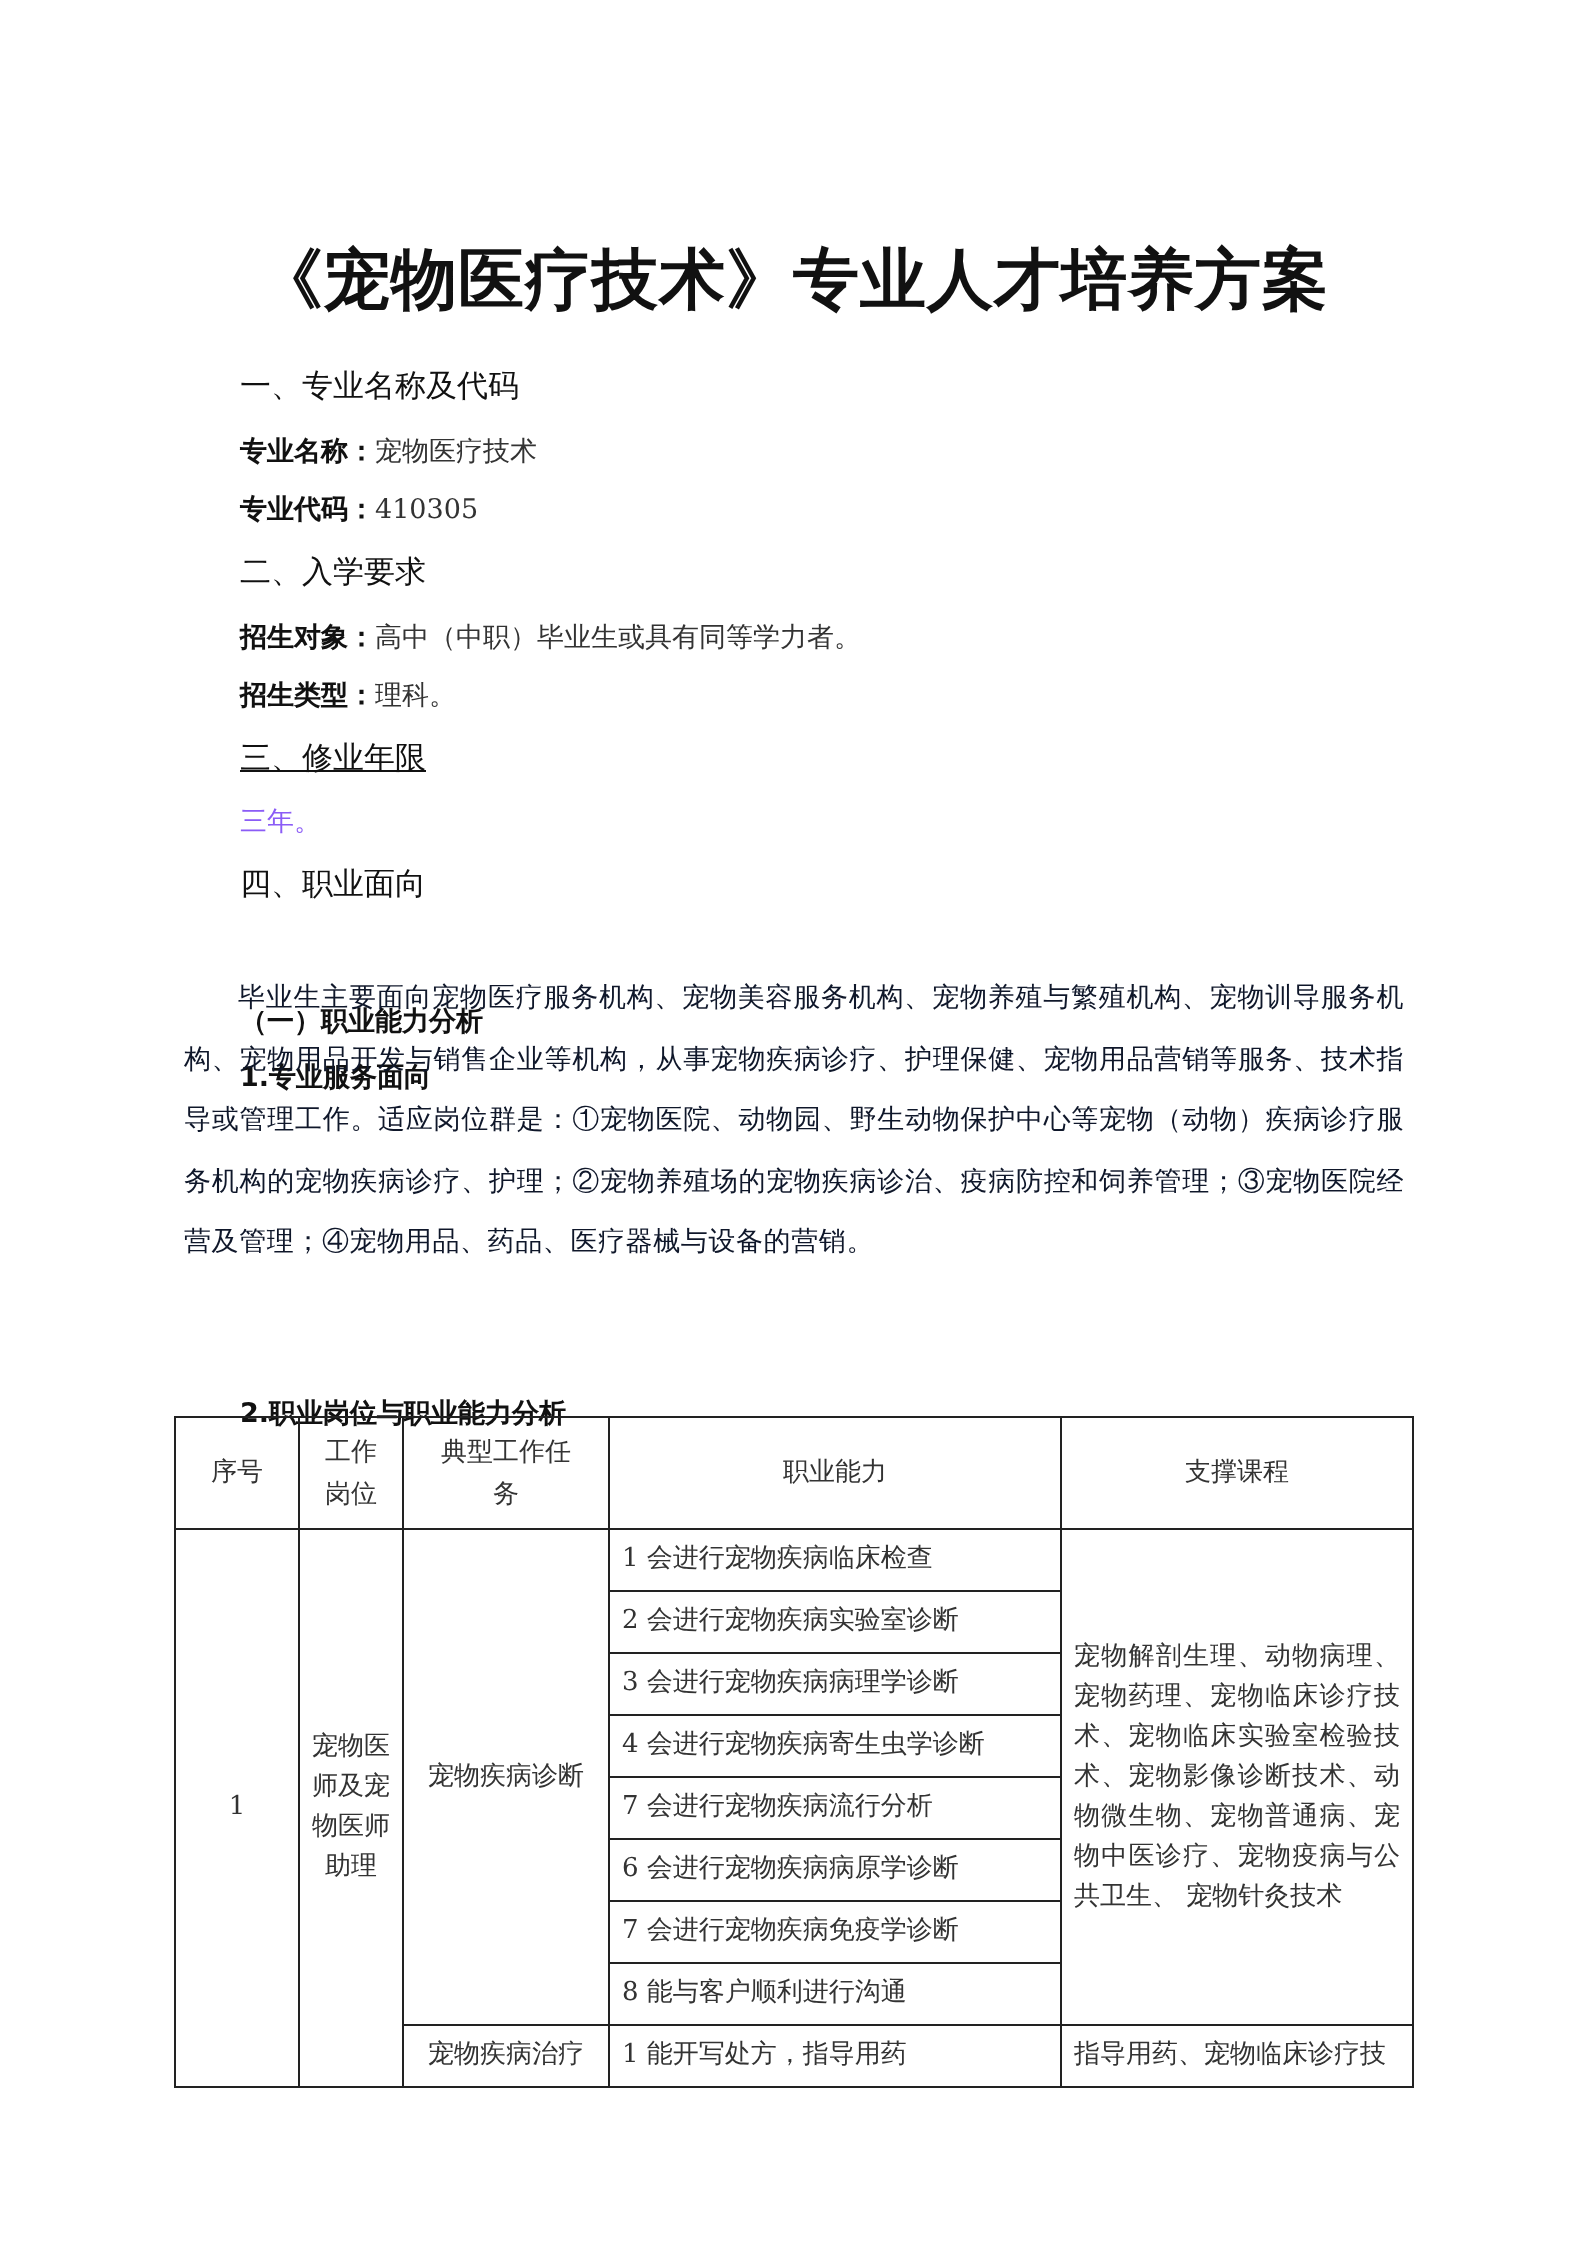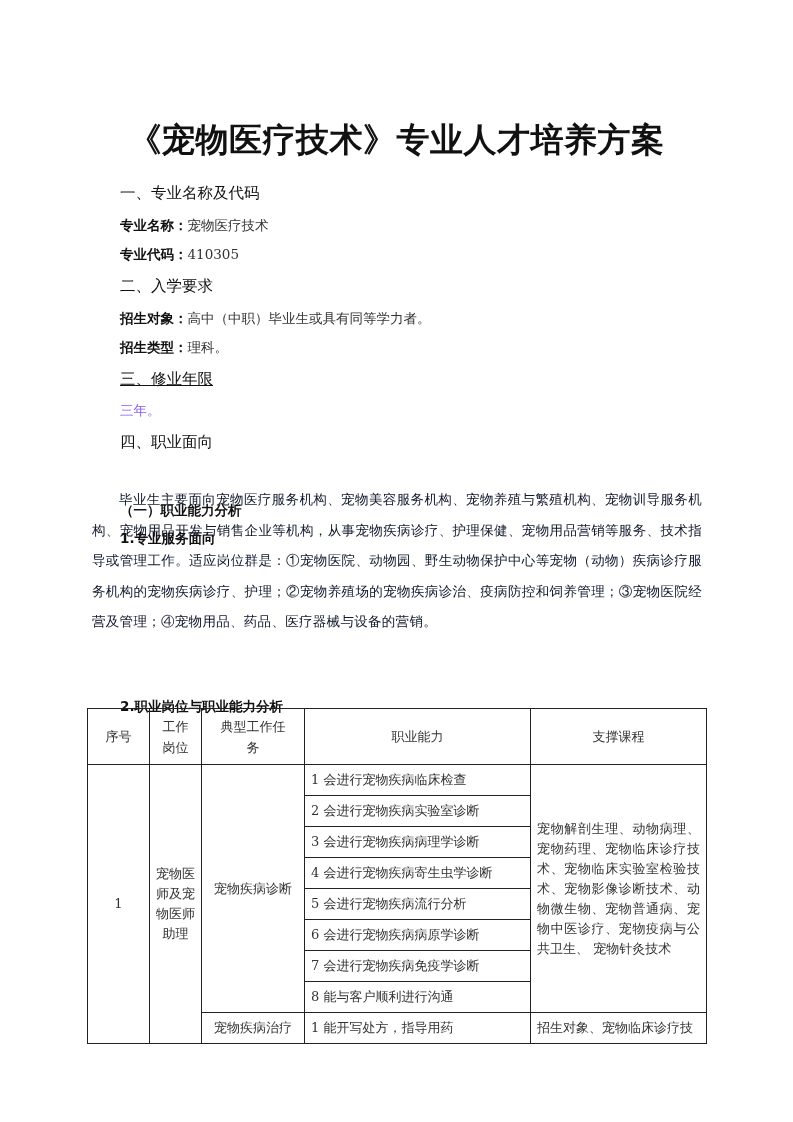--- a/index.html
+++ b/index.html
@@ -82,30 +82,30 @@
   <tr class="r">
         <td>2 会进行宠物疾病实验室诊断</td>
       </tr>
   <tr class="r">
         <td>3 会进行宠物疾病病理学诊断</td>
       </tr>
   <tr class="r">
         <td>4 会进行宠物疾病寄生虫学诊断</td>
       </tr>
   <tr class="r">
-        <td>5 会进行宠物疾病流行分析</td>
+        <td>7 会进行宠物疾病流行分析</td>
       </tr>
   <tr class="r">
         <td>6 会进行宠物疾病病原学诊断</td>
       </tr>
   <tr class="r">
         <td>7  会进行宠物疾病免疫学诊断</td>
       </tr>
   <tr class="r">
         <td>8  能与客户顺利进行沟通</td>
       </tr>
   <tr class="r">
     <td class="c">宠物疾病治疗</td>
     <td>1  能开写处方，指导用药</td>
-    <td class="course">招生对象、宠物临床诊疗技</td>
+    <td class="course">指导用药、宠物临床诊疗技</td>
   </tr>
 </tbody>
   </table>
 
 </body></html>

